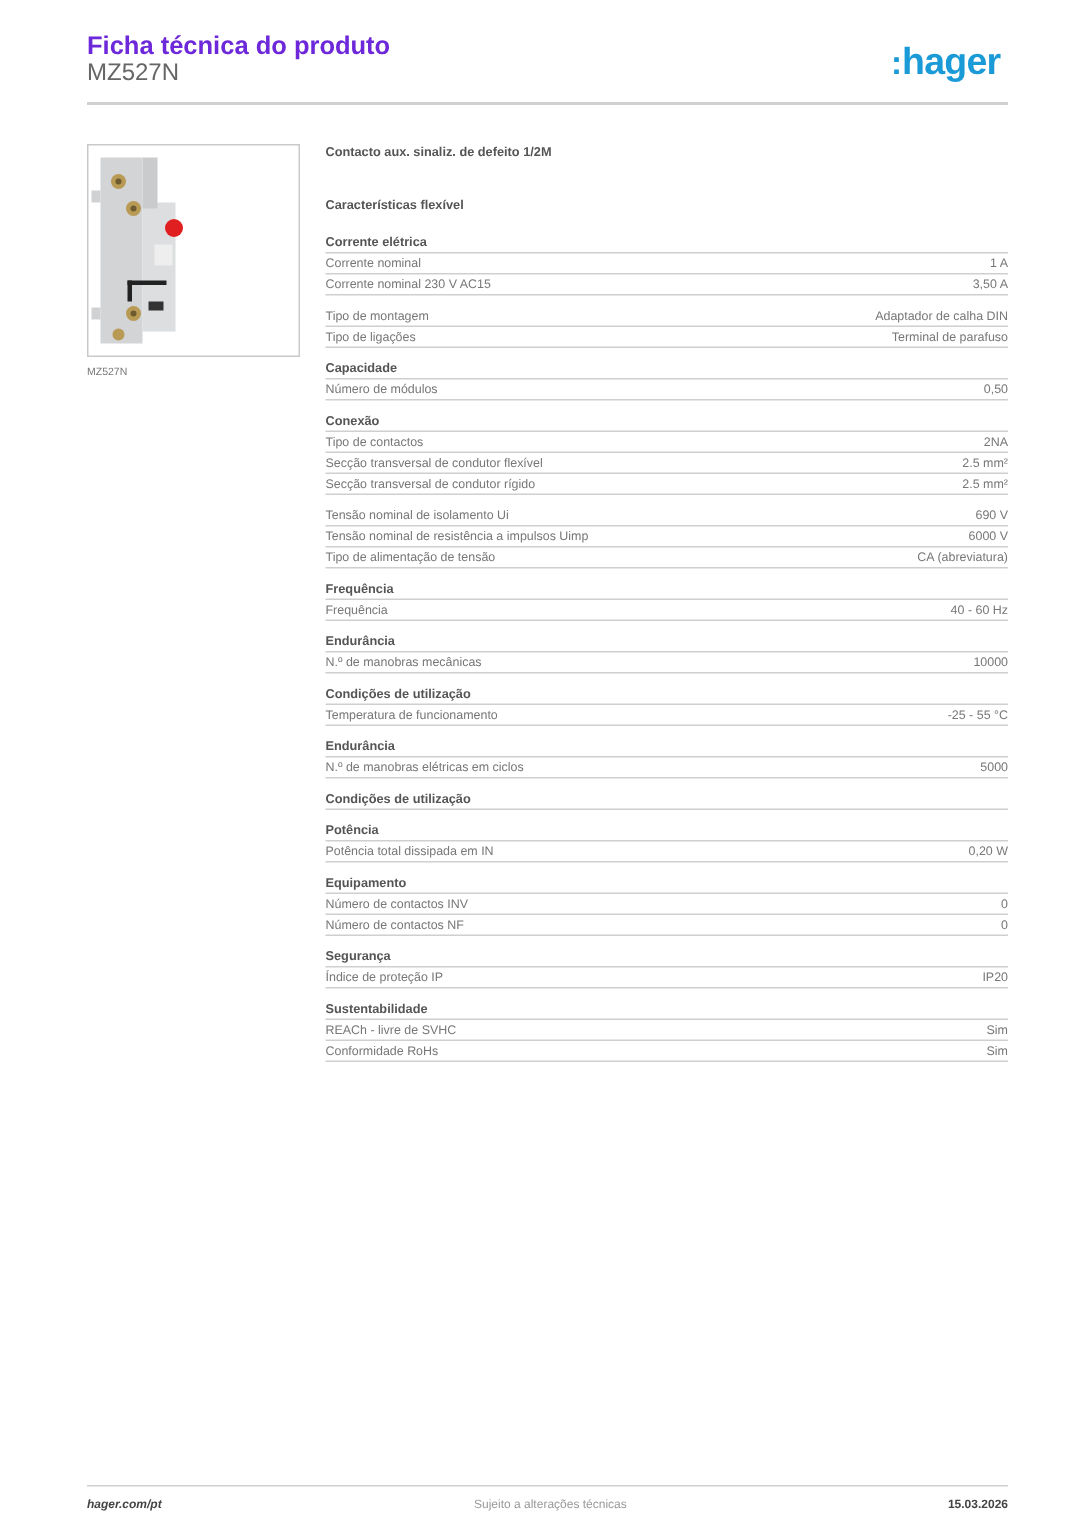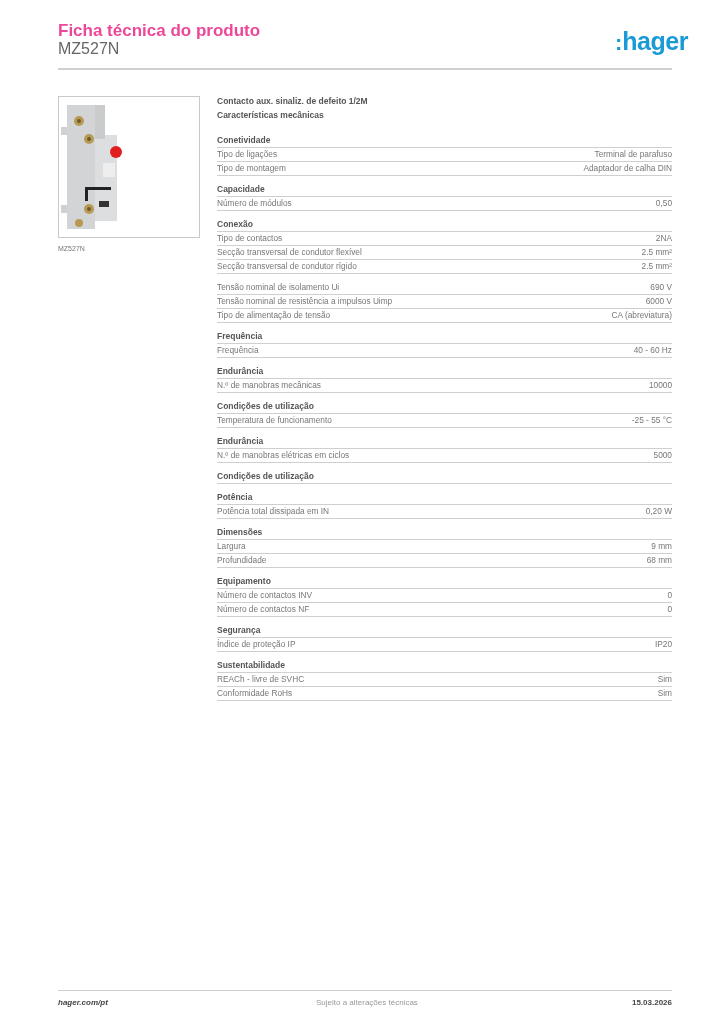--- a/index.html
+++ b/index.html
@@ -1,28 +1,28 @@
 <!DOCTYPE html>
 <html><head>
 <meta charset="utf-8">
 <style>
   html, body { margin:0; padding:0; background:#ffffff; }
   body { width:724px; height:1024px; position:relative; overflow:hidden;
          font-family:"Liberation Sans", sans-serif; color:#555; }
-  .hdr-title { position:absolute; left:58px; top:21px; font-size:17px; font-weight:bold; color:#ec4899; }
+  .hdr-title { position:absolute; left:58px; top:21px; font-size:17px; font-weight:bold; color:#6d28d9; }
   .hdr-code { position:absolute; left:58px; top:40px; font-size:16px; color:#666; }
-  .logo { position:absolute; left:615px; top:27px; font-size:25px; font-weight:bold; color:#1a9ad6; letter-spacing:-0.5px; }
+  .logo { position:absolute; left:594px; top:27px; font-size:25px; font-weight:bold; color:#1a9ad6; letter-spacing:-0.5px; }
   .logo .colon { font-size:22px; letter-spacing:0; }
   .hdr-rule { position:absolute; left:58px; top:68px; width:614px; height:2px; background:#d0d0d0; }
 
   .img-box { position:absolute; left:58px; top:96px; width:142px; height:142px; border:1px solid #c9c9c9; box-sizing:border-box; background:#fff; }
   .img-caption { position:absolute; left:58px; top:245px; font-size:7px; color:#777; }
 
   .content { position:absolute; left:217px; top:96px; width:455px; }
-  .product-name { font-size:8.5px; font-weight:bold; color:#555; height:14px; line-height:10px; }
+  .product-name { font-size:8.5px; font-weight:bold; color:#555; height:14px; line-height:10px; margin-bottom:21px; }
   .tech-heading { font-size:8.5px; font-weight:bold; color:#555; height:12px; line-height:10px; margin-bottom:12px; }
   .group { margin-bottom:7px; }
   .group-title { font-size:8.5px; font-weight:bold; color:#555; height:13px; line-height:12px; border-bottom:1.5px solid #cfcfcf; }
   .row { display:flex; justify-content:space-between; height:13px; line-height:13px; font-size:8.3px; color:#777; border-bottom:1.5px solid #cfcfcf; }
   .row .val { text-align:right; }
 
   .ftr-rule { position:absolute; left:58px; top:990px; width:614px; height:1px; background:#cfcfcf; }
   .ftr-left { position:absolute; left:58px; top:998px; font-size:8px; font-weight:bold; color:#444;font-style:italic; }
   .ftr-mid { position:absolute; left:316px; top:998px; font-size:8px; color:#999; }
   .ftr-right { position:absolute; right:52px; top:998px; font-size:8px; font-weight:bold; color:#444; }
@@ -59,32 +59,42 @@
     <rect x="40" y="104" width="10" height="6" fill="#333"></rect>
 
     <rect x="2" y="30" width="6" height="8" fill="#cfd1d3"></rect>
     <rect x="2" y="108" width="6" height="8" fill="#cfd1d3"></rect>
   </svg>
 </div>
 <div class="img-caption">MZ527N</div>
 
 <div class="content">
   <div class="product-name">Contacto aux. sinaliz. de defeito 1/2M</div>
-  <div class="tech-heading">Características mecânicas</div>
+  <div class="tech-heading">Características flexível</div>
   <div id="groups">
       <div class="group">
-        <div class="group-title">Conetividade</div>
+        <div class="group-title">Corrente elétrica</div>
+        <div class="row">
+          <span>Corrente nominal</span>
+          <span class="val">1 A</span>
+        </div>
+        <div class="row">
+          <span>Corrente nominal 230 V AC15</span>
+          <span class="val">3,50 A</span>
+        </div>
+      </div>
+      <div class="group">
+        <div class="row">
+          <span>Tipo de montagem</span>
+          <span class="val">Adaptador de calha DIN</span>
+        </div>
         <div class="row">
           <span>Tipo de ligações</span>
           <span class="val">Terminal de parafuso</span>
         </div>
-        <div class="row">
-          <span>Tipo de montagem</span>
-          <span class="val">Adaptador de calha DIN</span>
-        </div>
       </div>
       <div class="group">
         <div class="group-title">Capacidade</div>
         <div class="row">
           <span>Número de módulos</span>
           <span class="val">0,50</span>
         </div>
       </div>
       <div class="group">
         <div class="group-title">Conexão</div>
@@ -144,31 +154,20 @@
         </div>
       </div>
       <div class="group">
         <div class="group-title">Condições de utilização</div>
       </div>
       <div class="group">
         <div class="group-title">Potência</div>
         <div class="row">
           <span>Potência total dissipada em IN</span>
           <span class="val">0,20 W</span>
-        </div>
-      </div>
-      <div class="group">
-        <div class="group-title">Dimensões</div>
-        <div class="row">
-          <span>Largura</span>
-          <span class="val">9 mm</span>
-        </div>
-        <div class="row">
-          <span>Profundidade</span>
-          <span class="val">68 mm</span>
         </div>
       </div>
       <div class="group">
         <div class="group-title">Equipamento</div>
         <div class="row">
           <span>Número de contactos INV</span>
           <span class="val">0</span>
         </div>
         <div class="row">
           <span>Número de contactos NF</span>

